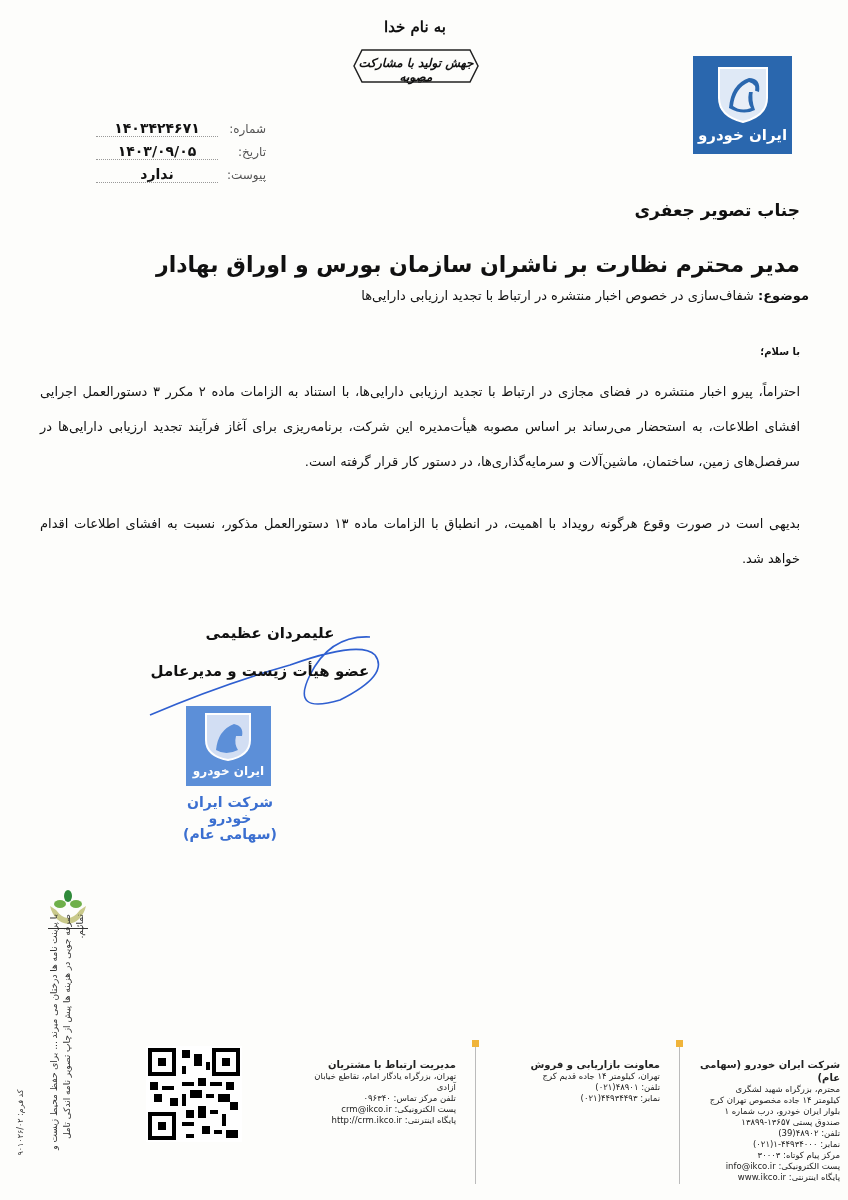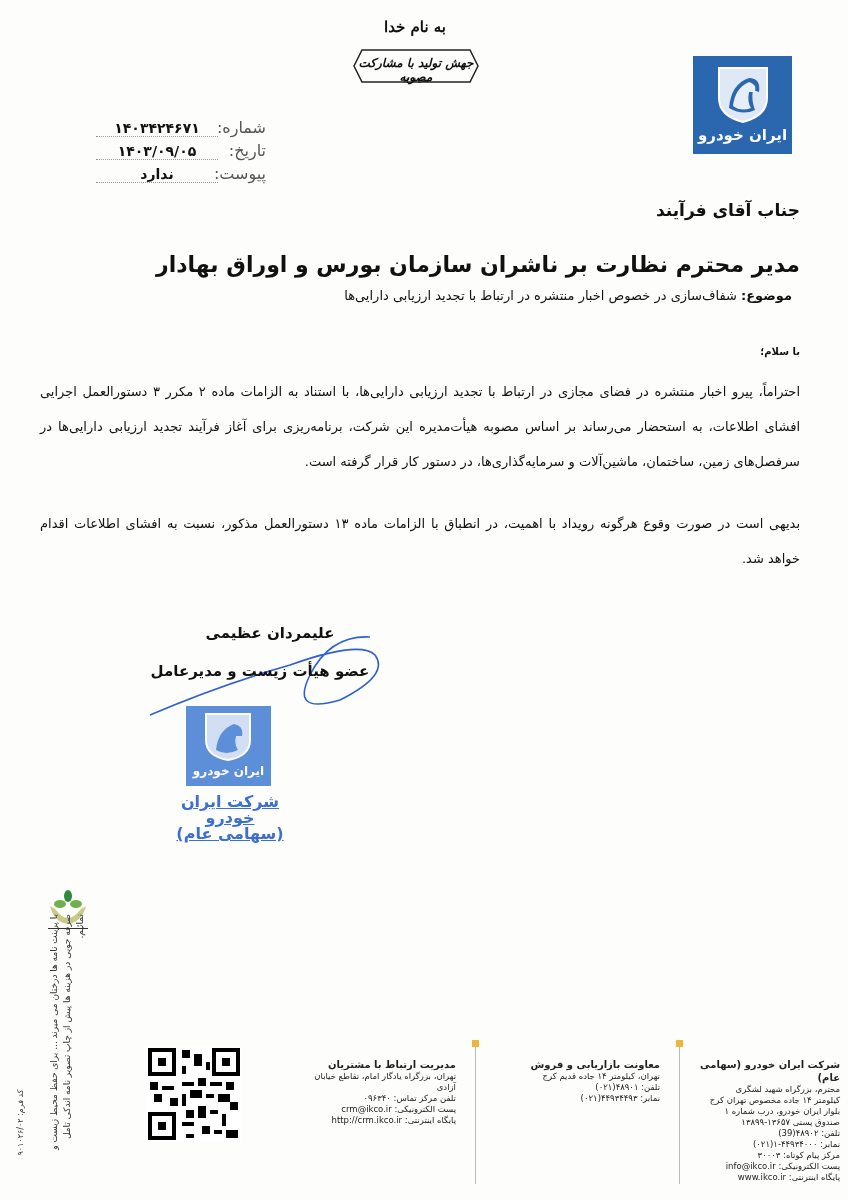--- a/index.html
+++ b/index.html
@@ -17,42 +17,42 @@
                 font-size:12px; font-style:italic; font-weight:bold; direction:rtl; }
   .motto-year { position:absolute; left:0; top:30px; width:128px; text-align:center; font-size:6px; }
 
   .logo { left:693px; top:56px; width:99px; height:98px; background:#2a67ae; }
   .logo .shield { position:absolute; left:22px; top:8px; }
   .logo .wordmark { position:absolute; left:0; top:70px; width:99px; text-align:center; color:#fff;
                     font-size:15px; font-weight:bold; direction:rtl; }
 
   .meta { left:96px; top:92px; width:170px; }
   .meta-row { display:flex; direction:rtl; align-items:baseline; height:23px; }
-  .meta-label { width:48px; font-size:16px; color:#555; }
+  .meta-label { width:48px; font-size:12px; color:#555; }
   .meta-value { flex:1; border-bottom:1px dotted #999; font-size:14px; font-weight:bold; text-align:center; letter-spacing:1px;margin-top:28px; }
 
   
   .addr1 { right:48px; top:200px; font-size:17px; font-weight:bold; }
   .addr2 { right:48px; top:252px; font-size:22px; font-weight:bold; }
-  .subject { right:56px; top:288px; font-size:13px; }
+  .subject { right:39px; top:288px; font-size:13px; }
   .subject b { font-weight:bold; }
 
   .greeting { right:48px; top:346px; font-size:10px; font-weight:bold; }
   .body-p { right:48px; width:760px; font-size:13px; line-height:35px; text-align:justify; text-align-last:right; direction:rtl; }
   .p1 { top:374px; }
   .p2 { top:506px; }
 
   
   .sig-name { left:160px; top:624px; width:220px; text-align:center; font-size:15px; font-weight:bold; direction:rtl; }
   .sig-title { left:140px; top:662px; width:240px; text-align:center; font-size:15px; font-weight:bold; direction:rtl; }
   .scribble { left:140px; top:615px; }
   .stamp { left:186px; top:706px; width:85px; height:80px; background:#4f86d6; opacity:0.92; }
   .stamp .shield { position:absolute; left:16px; top:4px; }
   .stamp .wordmark { position:absolute; left:0; top:58px; width:85px; text-align:center; color:#fff; font-size:12px; font-weight:bold; direction:rtl; }
-  .stamp-text { left:170px; top:794px; width:120px; text-align:center; color:#3b6fd0; font-size:16px; font-weight:bold; direction:rtl; line-height:16px;text-decoration:underline; }
+  .stamp-text { left:170px; top:794px; width:120px; text-align:center; color:#3b6fd0; font-size:14px; font-weight:bold; direction:rtl; line-height:16px; }
 
   
   .eco-icon { left:48px; top:886px; }
   .eco-line { left:48px; top:928px; width:40px; height:1px; background:#333; }
   .eco-text { left:-48px; top:1010px; width:240px; height:48px; transform:rotate(-90deg); transform-origin:center; font-size:9px; line-height:13px; direction:rtl; color:#333; }
   .code-side { left:-40px; top:1118px; width:120px; transform:rotate(-90deg); font-size:8px; color:#333; text-align:center; }
 
   
   .qr { left:146px; top:1046px; width:96px; height:96px; }
   .foot-col { top:1058px; direction:rtl; font-size:8.5px; line-height:11px; color:#222; padding-right:20px; }
@@ -92,21 +92,21 @@
   <div class="meta-row">
     <span class="meta-label">تاریخ:</span>
     <span class="meta-value">۱۴۰۳/۰۹/۰۵</span>
   </div>
   <div class="meta-row">
     <span class="meta-label">پیوست:</span>
     <span class="meta-value">ندارد</span>
   </div>
 </div>
 
-<div class="abs rtl addr1">جناب آقای فرآیند</div>
+<div class="abs rtl addr1">جناب تصویر جعفری</div>
 <div class="abs rtl addr2">مدیر محترم نظارت بر ناشران سازمان بورس و اوراق بهادار</div>
 <div class="abs rtl subject">
   <b>موضوع:</b>
   <span>شفاف‌سازی در خصوص اخبار منتشره در ارتباط با تجدید ارزیابی دارایی‌ها</span>
 </div>
 
 <div class="abs rtl greeting">با سلام؛</div>
 <div class="abs body-p p1">احتراماً، پیرو اخبار منتشره در فضای مجازی در ارتباط با تجدید ارزیابی دارایی‌ها، با استناد به الزامات ماده ۲ مکرر ۳ دستورالعمل اجرایی افشای اطلاعات، به استحضار می‌رساند بر اساس مصوبه هیأت‌مدیره این شرکت، برنامه‌ریزی برای آغاز فرآیند تجدید ارزیابی دارایی‌ها در سرفصل‌های زمین، ساختمان، ماشین‌آلات و سرمایه‌گذاری‌ها، در دستور کار قرار گرفته است.</div>
 <div class="abs body-p p2">بدیهی است در صورت وقوع هرگونه رویداد با اهمیت، در انطباق با الزامات ماده ۱۳ دستورالعمل مذکور، نسبت به افشای اطلاعات اقدام خواهد شد.</div>
 

